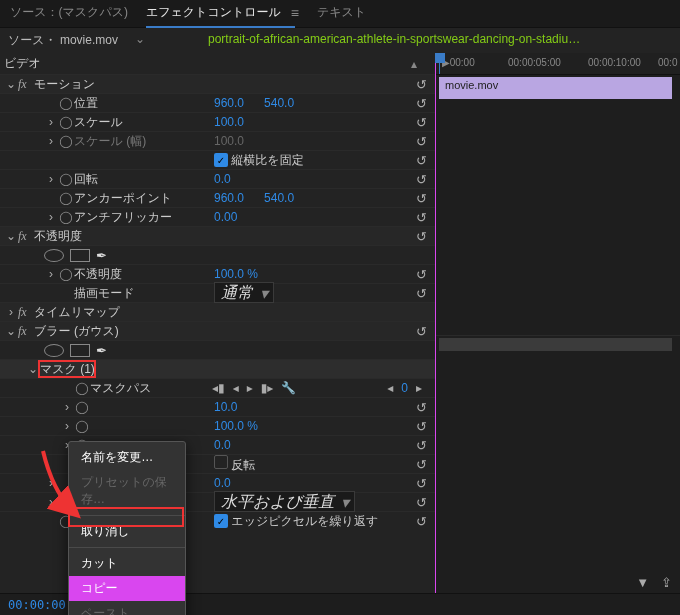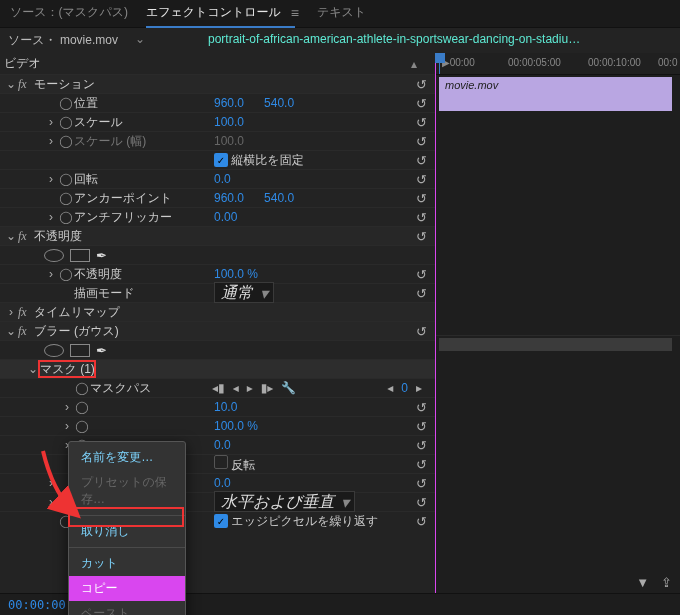--- a/index.html
+++ b/index.html
@@ -8,21 +8,21 @@
     font-family: "Hiragino Kaku Gothic Pro", "Yu Gothic", sans-serif;
     font-size: 12px; color: #ccc; overflow: hidden;
   }
   .tabbar { display: flex; align-items: center; gap: 18px; padding: 4px 10px 6px 10px; background: #1a1a1a; border-bottom: 1px solid #111; }
   .tabbar span { color: #888; }
   .tabbar .active { color: #e6e6e6; position: relative; }
   .tabbar .active::after { content:""; position:absolute; left:0; right:-14px; bottom:-7px; height:2px; background:#3a7cc8; }
   .hamburger { color:#ddd; font-size:14px; margin-left:-8px; }
   .subbar { display:flex; gap:17px; padding:4px 8px; background:#232323; font-size:12px; }
   .subbar .fname { color:#bbb; }
-  .subbar .link  { color:#5eead4; flex:0 0 auto; max-width:420px; overflow:hidden; text-overflow:ellipsis; white-space:nowrap;padding-left:46px; }
+  .subbar .link  { color:#84cc16; flex:0 0 auto; max-width:420px; overflow:hidden; text-overflow:ellipsis; white-space:nowrap;padding-left:46px; }
   .subbar .chev  { color:#888; }
 
   .cols { display:flex; height: calc(615px - 26px - 24px - 22px); }
   .left { width:435px; background:#232323; position:relative; }
   .right{ flex:1; background:#1e1e1e; border-left:1px solid #d946ef; position:relative; }
 
   .vrow { display:flex; align-items:center; padding:2px 8px 2px 0; font-size:12px; color:#ccc; position:relative; }
   .vrow .arrow { width:16px; color:#888; cursor:pointer; }
 
   .row { height:19px; display:flex; align-items:center; padding-right:8px; border-top:1px solid #2a2a2a; }
@@ -46,32 +46,32 @@
   .ellipse{display:inline-block;width:20px;height:13px;border:1px solid #888;border-radius:50%;}
   .rectS{display:inline-block;width:20px;height:13px;border:1px solid #888;}
   .pen{ color:#ddd; font-size:13px; }
 
   .maskrow { background:#2d2d2d; }
   .hi-red  { position:absolute; border:2px solid #e33; pointer-events:none; z-index:50; }
   #hi-mask { left:38px; top:307px; width:58px; height:18px; }
   #hi-copy { left:68px; top:454px; width:116px; height:20px; }
 
   .ctxmenu{ position:absolute; left:68px; top:388px; width:118px; background:#333; border:1px solid #555; border-radius:3px; box-shadow:0 4px 14px rgba(0,0,0,.6); z-index:40; padding:3px 0;}
-  .ctxmenu div{ padding:4px 12px; font-size:12px; color:#7dd3fc; }
+  .ctxmenu div{ padding:4px 12px; font-size:12px; color:#ffffff; }
   .ctxmenu div.disabled{ color:#666; }
   .ctxmenu div.selected{ background:#d946ef; color:#fff; }
   .ctxmenu hr{ border:none; border-top:1px solid #4a4a4a; margin:3px 0; }
 
   .arrowAnn{ position:absolute; left:35px; top:390px; z-index:60; pointer-events:none; }
 
   .ruler{ height:22px; background:#202020; border-bottom:1px solid #111; position:relative; font-size:10px; color:#888; }
   .rt{ position:absolute; top:4px; }
   .playhead{ position:absolute; top:0; bottom:0; width:0; border-left:1px solid #3a7cc8; }
   .playhead::before{content:""; position:absolute; left:-5px; top:0; width:10px; height:10px; background:#3a7cc8;}
-  .clip{ position:absolute; left:3px; top:24px; right:8px; height:34px; background:#b9a6e2; color:#222; font-size:11px; padding:2px 6px;font-style:italic; }
+  .clip{ position:absolute; left:3px; top:24px; right:8px; height:22px; background:#b9a6e2; color:#222; font-size:11px; padding:2px 6px; }
   .miniT{ height:18px; border-top:1px solid #2a2a2a; position:relative; }
   .miniBar{ position:absolute; left:3px; right:8px; top:2px; bottom:2px; background:#3b3b3b; }
   .tc{ position:absolute; left:0; bottom:0; height:22px; width:100%; background:#1d1d1d; border-top:1px solid #111; display:flex; align-items:center; padding:0 8px; color:#2f8ae6; font-family:monospace; font-size:12px; }
   .tools{ position:absolute; right:8px; bottom:4px; color:#aaa; font-size:13px; display:flex; gap:12px; }
   .right .tools{ bottom:6px; }
 
   .transport{ position:absolute; left:212px; width:210px; display:flex; align-items:center; gap:8px; color:#aaa; font-size:12px;}
   .transport .kf{ color:#2f8ae6; }
 </style>
 </head>

